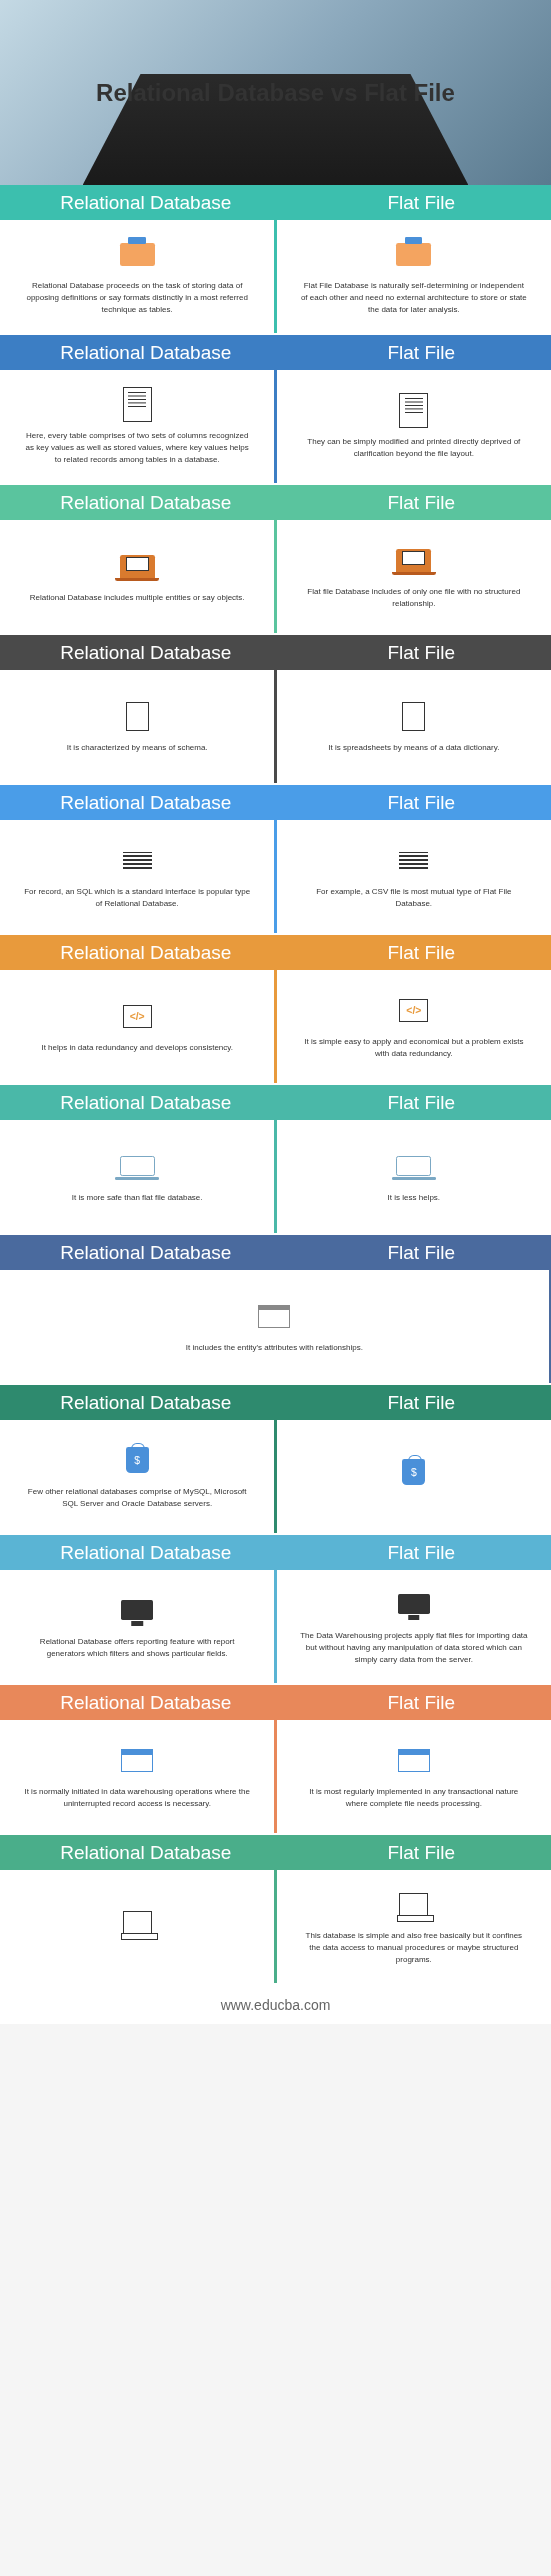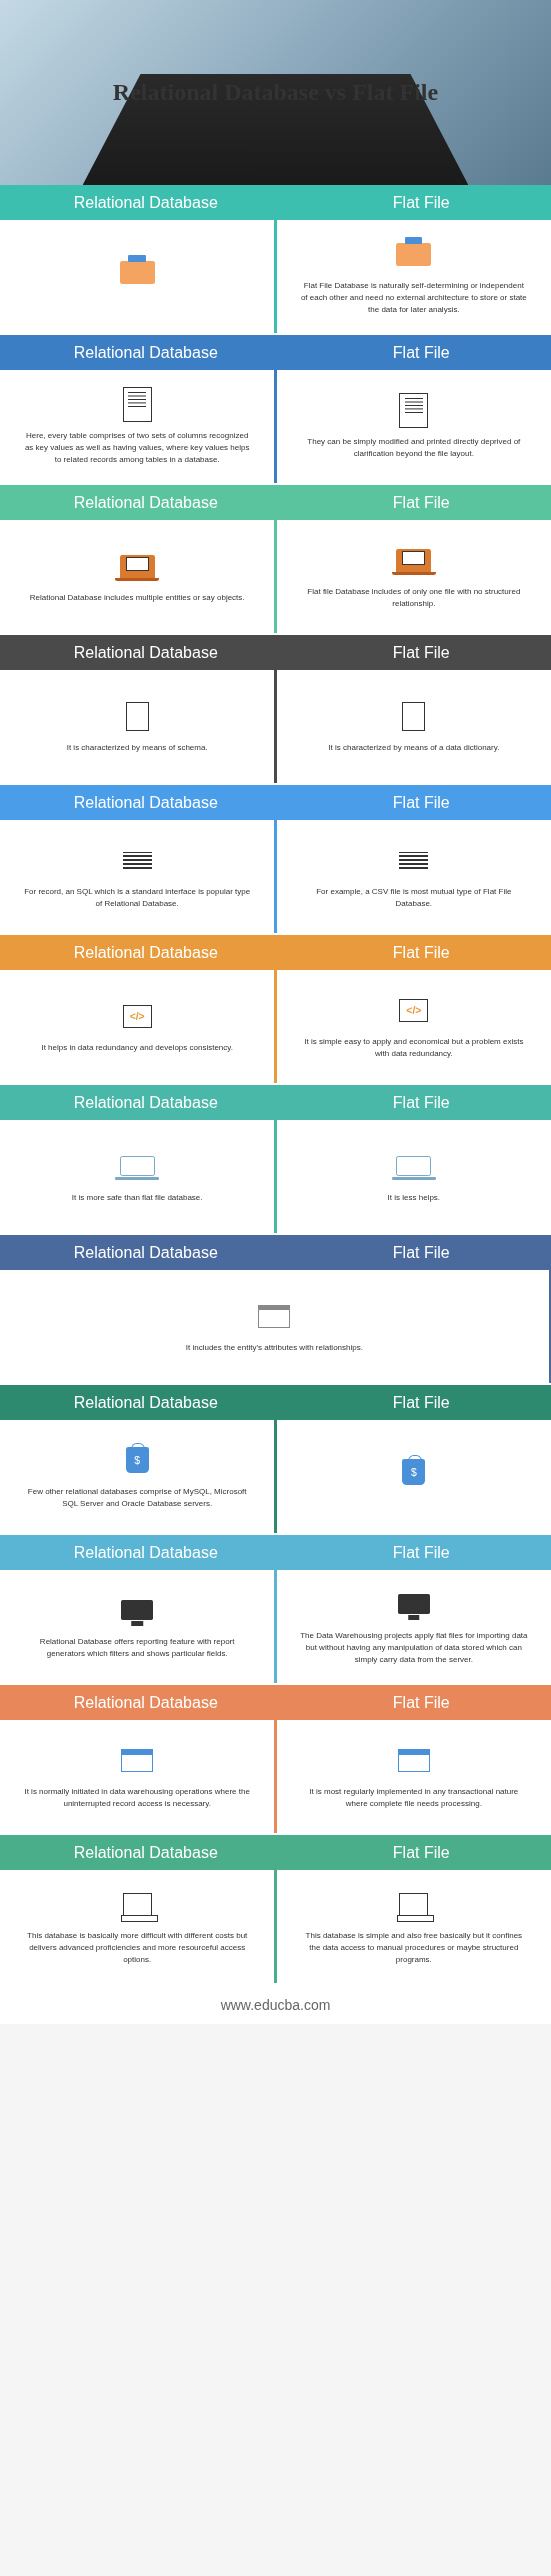--- a/index.html
+++ b/index.html
@@ -1,23 +1,23 @@
 <!DOCTYPE html>
 <html style="font-size:9.2px"><head>
 <meta charset="utf-8">
 <style>
   * { margin: 0; padding: 0; box-sizing: border-box; }
   body { font-family: Arial, sans-serif; background: #f5f5f5; display: flex; justify-content: center; }
   .container { width: 551px; background: white; }
   .hero { height: 185px; background: linear-gradient(135deg, #a8c8d8, #7a9bb0); display: flex; flex-direction: column; align-items: center; justify-content: center; position: relative; }
   .hero-bg { position: absolute; inset: 0; background: linear-gradient(135deg, #c4d9e4 0%, #8ba8bc 50%, #5a7a8f 100%); }
   .hero-laptop { position: absolute; bottom: 0; width: 70%; height: 60%; background: linear-gradient(180deg, #2a2a2a, #1a1a1a); clip-path: polygon(15% 0, 85% 0, 100% 100%, 0 100%); }
-  .hero-title { position: relative; font-size: 24px; font-weight: bold; color: #333; z-index: 2; text-align: center; font-family: Liberation Serif, serif; }
+  .hero-title { position: relative; font-size: 24px; font-weight: bold; color: #333; z-index: 2; text-align: center; }
   .section-header { display: flex; height: 35px; }
-  .header-cell { flex: 1; display: flex; align-items: center; justify-content: center; color: white; font-size: 16px; font-weight: 500; padding-left: 16px; }
+  .header-cell { flex: 1; display: flex; align-items: center; justify-content: center; color: white; font-size: 19px; font-weight: 500; padding-left: 16px; }
   .row { display: flex; min-height: 115px; border-bottom: 2.3px solid transparent; }
   .cell { flex: 1; display: flex; flex-direction: column; align-items: center; justify-content: center; padding: 11.5px 23px; text-align: center; }
   .cell-divider { width: 2.3px; }
   .cell-icon { width: 46px; height: 35px; margin-bottom: 8.7px; display: flex; align-items: center; justify-content: center; }
   .cell-text { font-size: 8px; color: #333; line-height: 1.5; }
   .footer { text-align: center; padding: 11.5px; font-size: 14px; color: #666; }
 
   
   .icon-desk { width: 35px; height: 23px; background: #f4a460; border-radius: 2.3px; position: relative; }
   .icon-desk::before { content: ''; position: absolute; top: -5.8px; left: 8.7px; width: 17.3px; height: 7px; background: #4a90d9; border-radius: 1.2px; }
@@ -68,39 +68,40 @@
   <div id="rows-container">
       <div class="section-header">
     <div class="header-cell c-teal">Relational Database</div>
     <div class="header-cell c-teal">Flat File</div>
   </div>
       <div class="row">
     <div class="cell">
       <div class="cell-icon">
             <div class="icon-desk"></div>
           </div>
+      <div class="cell-text">Relational Database proceeds on the task of storing data of opposing definitions or say formats distinctly in a most referred technique as tables.</div>
     </div>
     <div class="cell-divider c-teal"></div>
     <div class="cell">
       <div class="cell-icon">
             <div class="icon-desk"></div>
           </div>
       <div class="cell-text">Flat File Database is naturally self-determining or independent of each other and need no external architecture to store or state the data for later analysis.</div>
     </div>
   </div>
       <div class="section-header">
     <div class="header-cell c-blue">Relational Database</div>
     <div class="header-cell c-blue">Flat File</div>
   </div>
       <div class="row">
     <div class="cell">
       <div class="cell-icon">
             <div class="icon-doc"></div>
           </div>
-      <div class="cell-text">Here, every table comprises of two sets of columns recognized as key values as well as having values, where key values helps to related records among tables in a database.</div>
+      <div class="cell-text">Here, every table comprises of two sets of columns recognized as key values as well as stored values, where key values helps to related records among tables in a database.</div>
     </div>
     <div class="cell-divider c-blue"></div>
     <div class="cell">
       <div class="cell-icon">
             <div class="icon-doc"></div>
           </div>
       <div class="cell-text">They can be simply modified and printed directly deprived of clarification beyond the file layout.</div>
     </div>
   </div>
       <div class="section-header">
@@ -135,21 +136,21 @@
       <div class="cell-icon">
             <div class="icon-page"></div>
           </div>
       <div class="cell-text">It is characterized by means of schema.</div>
     </div>
     <div class="cell-divider c-dark"></div>
     <div class="cell">
       <div class="cell-icon">
             <div class="icon-page"></div>
           </div>
-      <div class="cell-text">It is characterized by means of a data dictionary.</div>
+      <div class="cell-text">It is spreadsheets by means of a data dictionary.</div>
     </div>
   </div>
       <div class="section-header">
     <div class="header-cell c-brightblue">Relational Database</div>
     <div class="header-cell c-brightblue">Flat File</div>
   </div>
       <div class="row">
     <div class="cell">
       <div class="cell-icon">
             <div class="icon-lines">
@@ -285,21 +286,20 @@
   </div>
       <div class="section-header">
     <div class="header-cell c-green2">Relational Database</div>
     <div class="header-cell c-green2">Flat File</div>
   </div>
       <div class="row">
     <div class="cell">
       <div class="cell-icon">
             <div class="icon-computer"></div>
           </div>
-      <div class="cell-text">This database is basically more difficult with different costs but delivers advanced proficiencies and more resourceful access options.</div>
     </div>
     <div class="cell-divider c-green2"></div>
     <div class="cell">
       <div class="cell-icon">
             <div class="icon-computer"></div>
           </div>
       <div class="cell-text">This database is simple and also free basically but it confines the data access to manual procedures or maybe structured programs.</div>
     </div>
   </div>
     </div>

